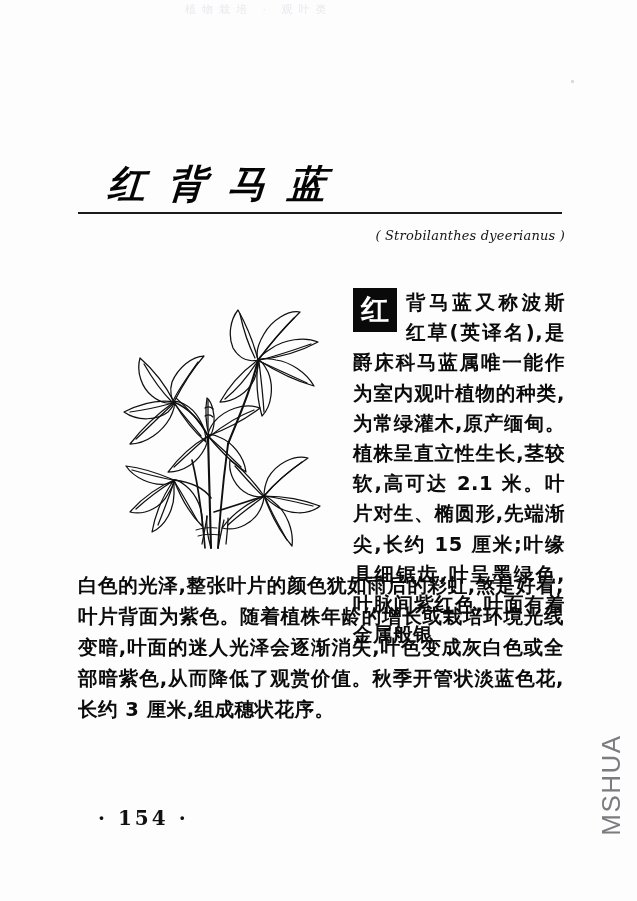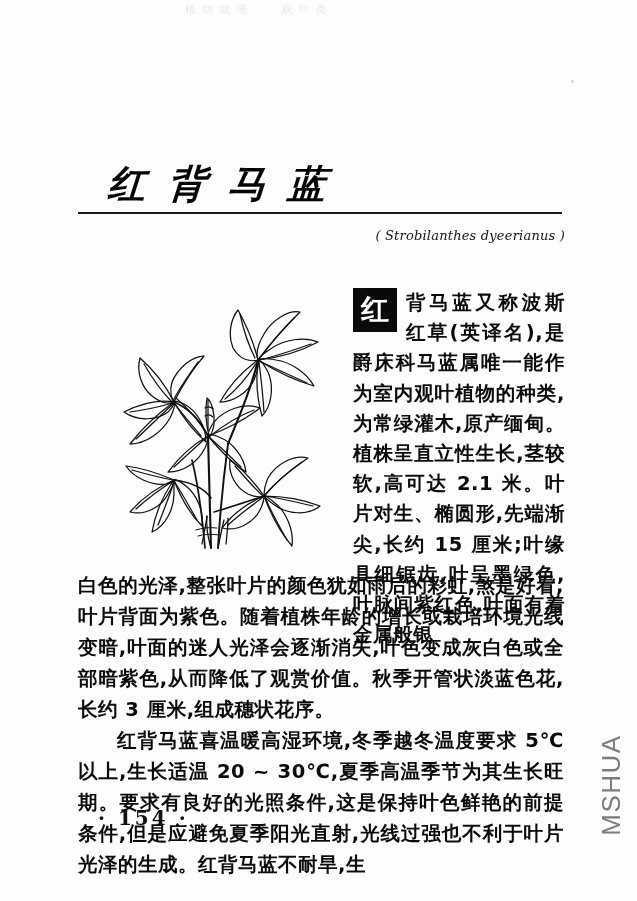--- a/index.html
+++ b/index.html
@@ -258,20 +258,19 @@
       </g>
     </svg>
   </div>
 
   <div class="body-col">
     <span class="dropcap">红</span><span>背马蓝又称波斯红草(英译名),是爵床科马蓝属唯一能作为室内观叶植物的种类,为常绿灌木,原产缅甸。植株呈直立性生长,茎较软,高可达 2.1 米。叶片对生、椭圆形,先端渐尖,长约 15 厘米;叶缘具细锯齿,叶呈墨绿色,叶脉间紫红色,叶面有着金属般银</span>
   </div>
 
   <div class="body-full">
     <p>白色的光泽,整张叶片的颜色犹如雨后的彩虹,煞是好看,叶片背面为紫色。随着植株年龄的增长或栽培环境光线变暗,叶面的迷人光泽会逐渐消失,叶色变成灰白色或全部暗紫色,从而降低了观赏价值。秋季开管状淡蓝色花,长约 3 厘米,组成穗状花序。</p>
-    <p class="indent">红背马蓝喜温暖高湿环境,冬季越冬温度要求 5℃以上,生长适温 20 ~ 30℃,夏季高温季节为其生长旺期。要求有良好的光照条件,这是保持叶色鲜艳的前提条件,但是应避免夏季阳光直射,光线过强也不利于叶片光泽的生成。红背马蓝不耐旱,生</p>
   </div>
 
   <div class="page-number">· 154 ·</div>
 
   <div class="watermark">MSHUA</div>
 
 </div>
 
 </body></html>

